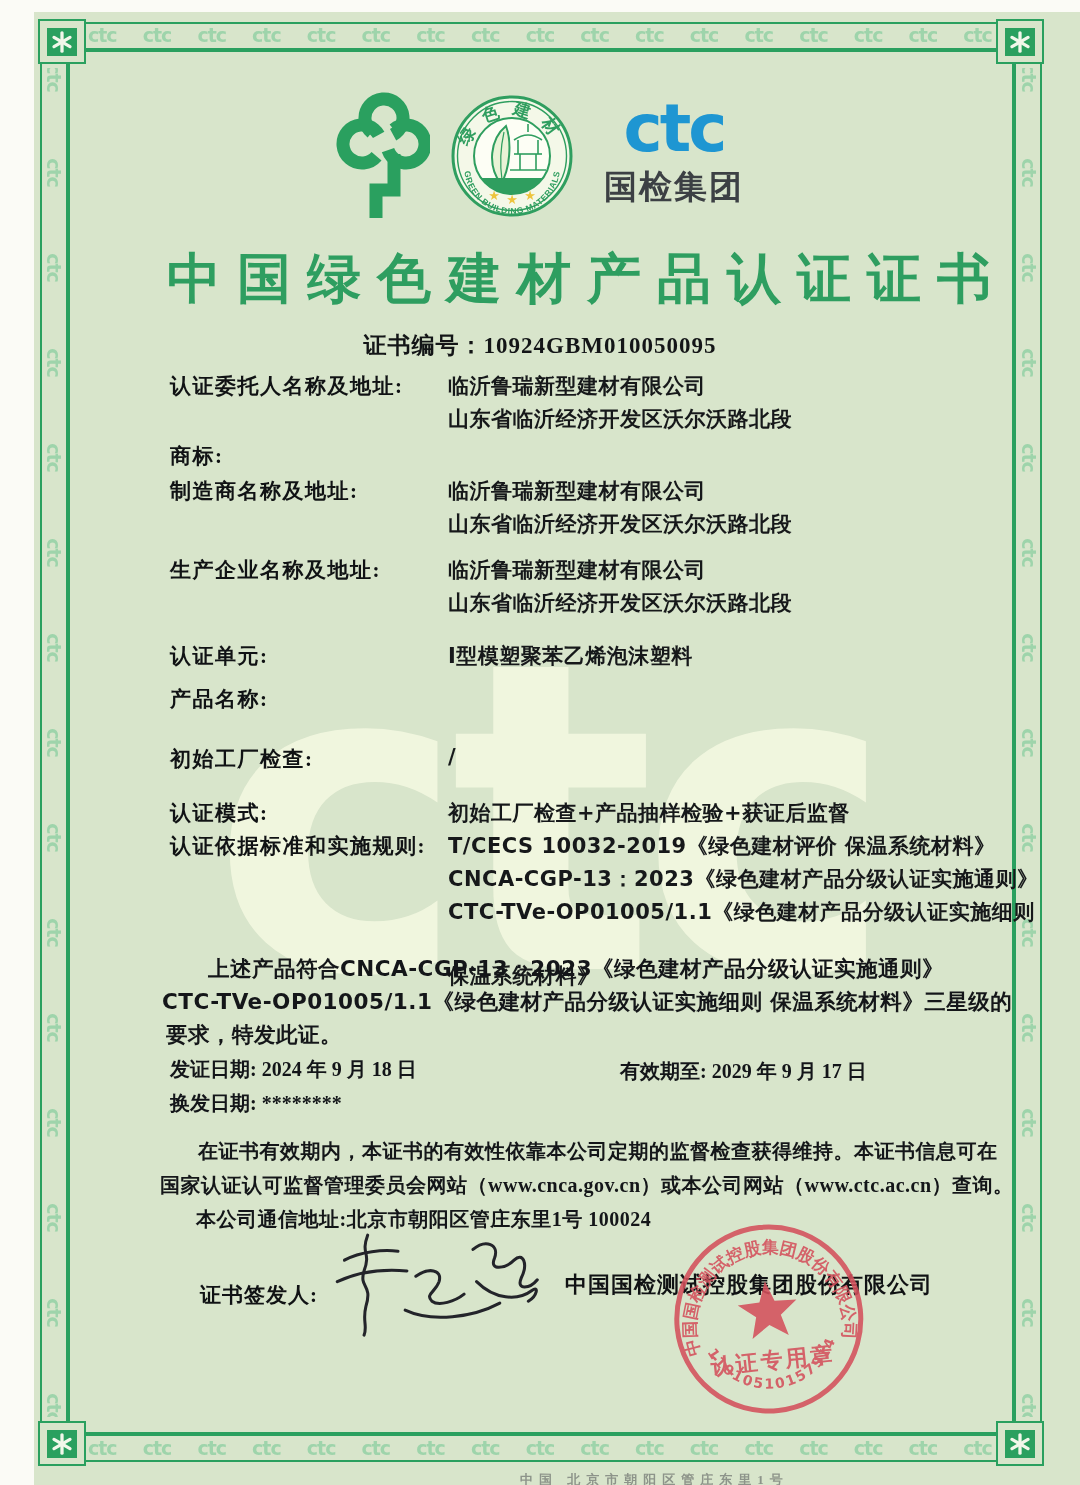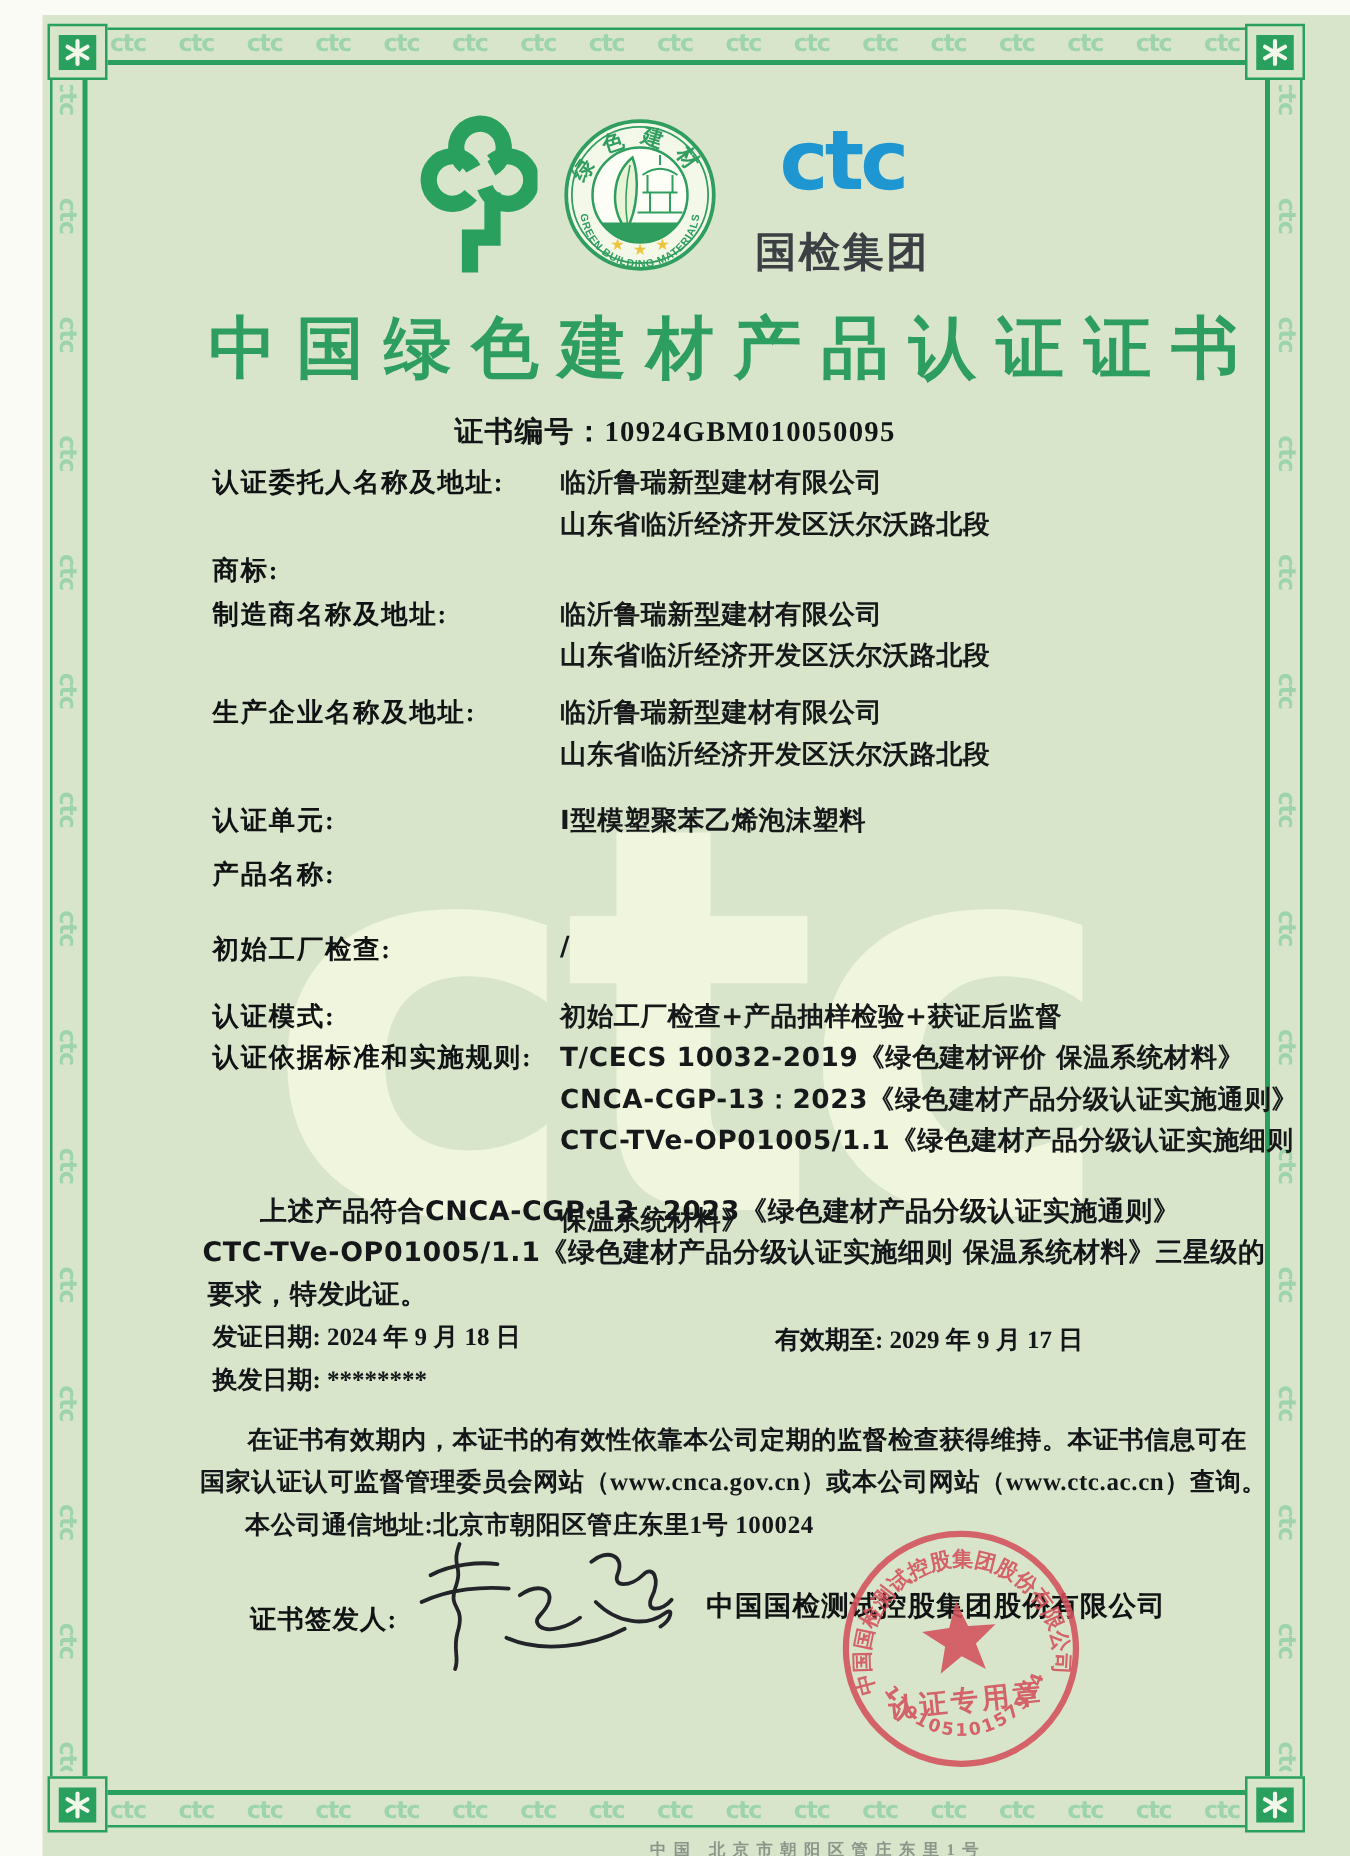--- a/index.html
+++ b/index.html
@@ -24,21 +24,21 @@
   .corner{position:absolute;width:44px;height:41px;border:2.5px solid #2aa05f;background:#d8e5cb;
     display:flex;align-items:center;justify-content:center;z-index:3;}
   .corner-fill{width:30px;height:28px;background:#2aa05f;display:flex;align-items:center;justify-content:center;}
   .c-tl{left:38px;top:19px;} .c-tr{left:996px;top:19px;} .c-bl{left:38px;top:1421px;} .c-br{left:996px;top:1421px;}
   
   .logos{position:absolute;left:0;top:0;width:100%;z-index:3;}
   .gp-logo{position:absolute;left:336px;top:92px;}
   .gbm-badge{position:absolute;left:450px;top:94px;}
   .ctc-block{position:absolute;left:594px;top:96px;width:160px;text-align:center;}
   .ctc-word{font:900 66px "DejaVu Sans","Liberation Sans",sans-serif;color:#1e96d2;letter-spacing:-3px;line-height:1;}
-  .ctc-sub{font:900 33px "Liberation Sans","DejaVu Sans",sans-serif;color:#3c4044;letter-spacing:2px;margin-top:18px;}
+  .ctc-sub{font:900 33px "Liberation Sans","DejaVu Sans",sans-serif;color:#3c4044;letter-spacing:2px;margin-top:3px;}
   
   .title{position:absolute;left:0;top:243px;width:100%;text-align:center;z-index:3;
     font:900 54px "Liberation Serif","DejaVu Serif",serif;color:#2e9e60;letter-spacing:16px;padding-left:47px;}
   .certno{position:absolute;left:0;top:330px;width:100%;text-align:center;z-index:3;
     font:700 23px "Liberation Serif","DejaVu Serif",serif;color:#131517;letter-spacing:1px;}
   
   .lbl{position:absolute;left:170px;z-index:3;font:700 21px "Liberation Serif","DejaVu Serif",serif;
     color:#101214;letter-spacing:1.5px;white-space:nowrap;}
   .val{position:absolute;left:448px;z-index:3;font:700 21px "DejaVu Sans","Liberation Sans",sans-serif;
     color:#16181a;letter-spacing:0.5px;white-space:nowrap;}

